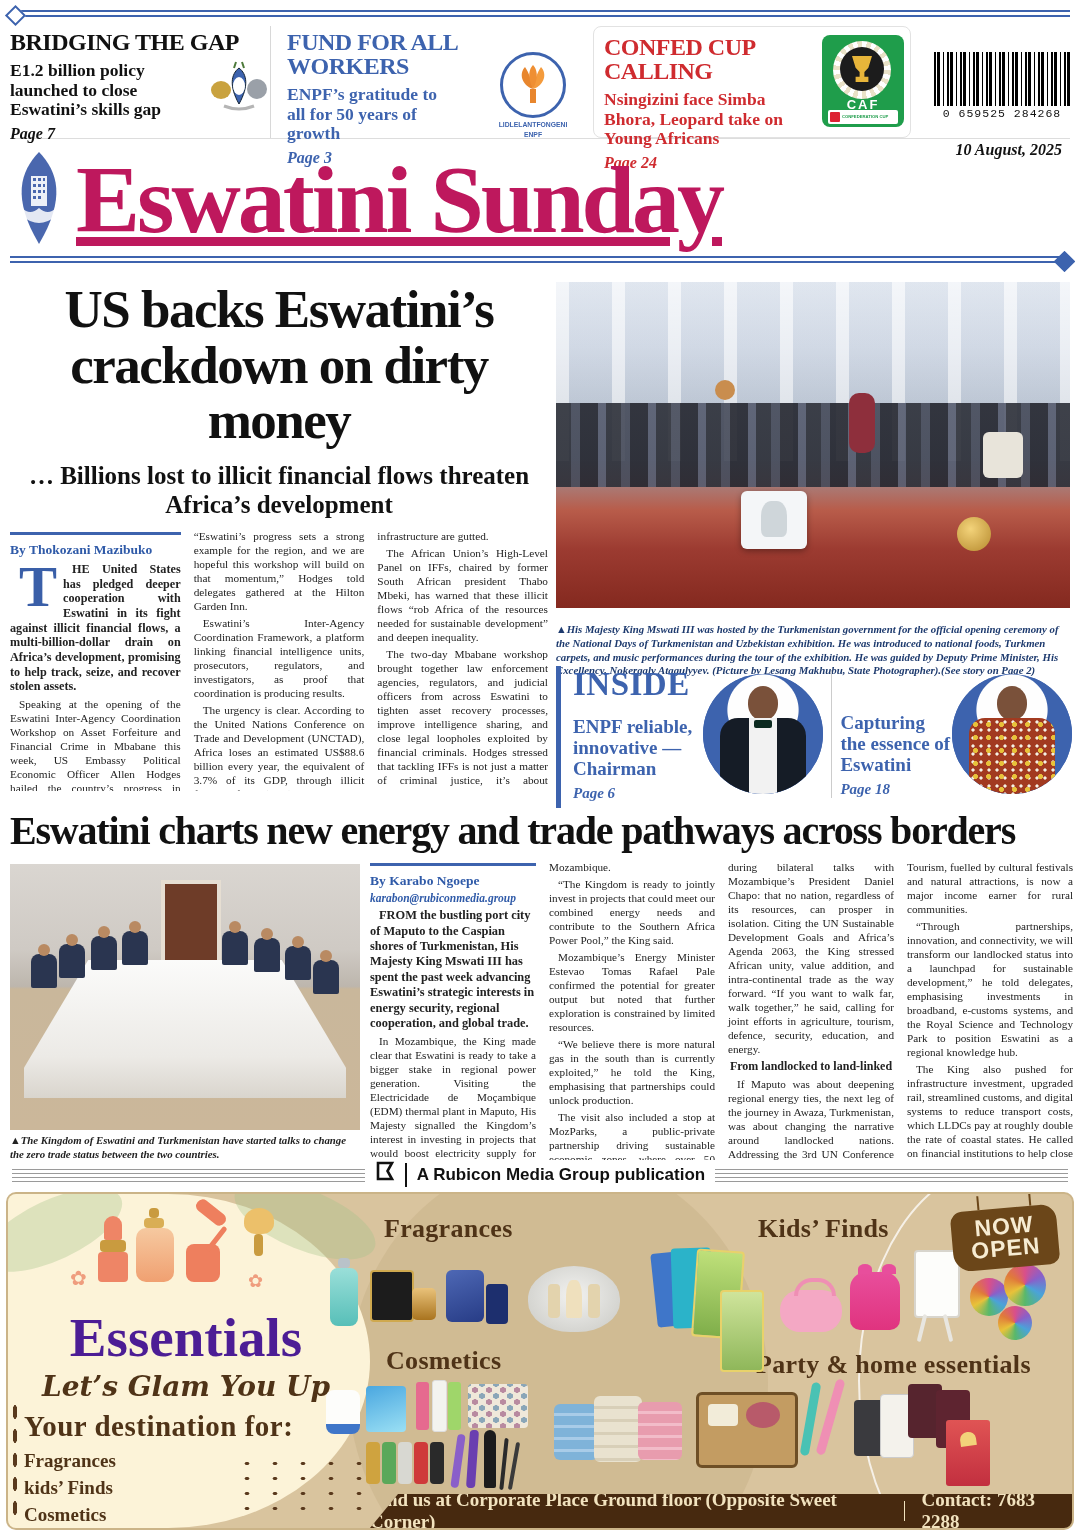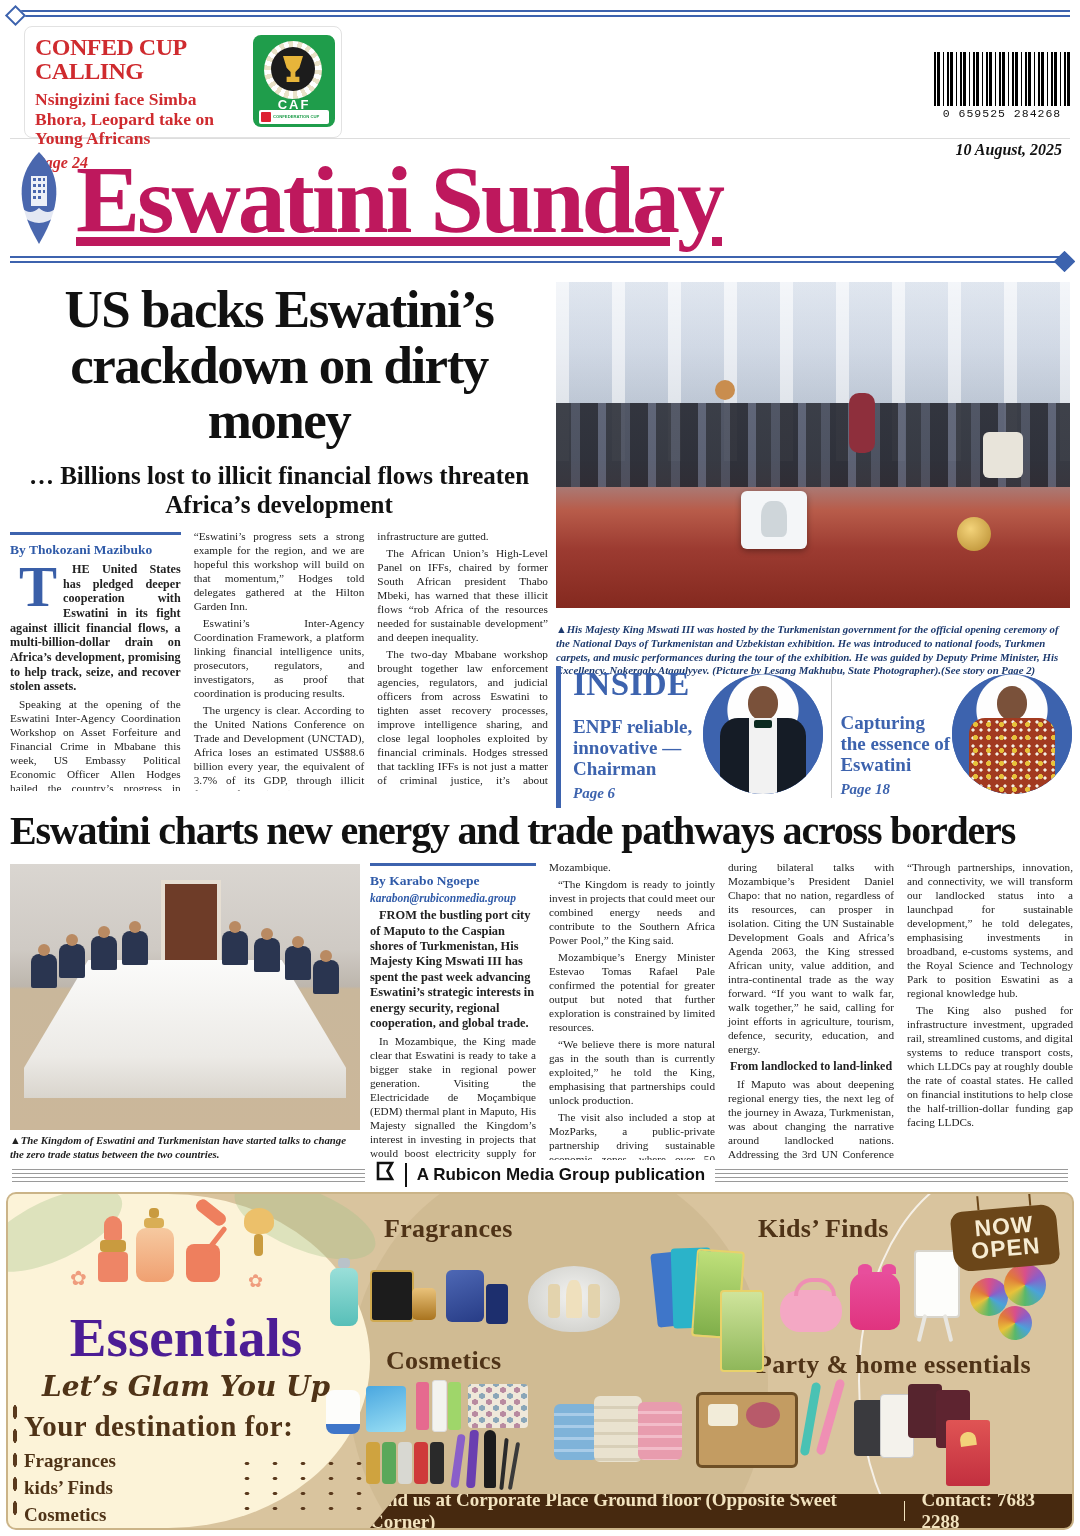--- a/index.html
+++ b/index.html
@@ -137,20 +137,52 @@
 </head>
 <body>
 
 <div class="page">
 
   <div class="rule" style="top:10px">
       <span class="spear l"></span>
     </div>
 
   <div class="promo">
+    <div class="p1">
+      <div class="title">BRIDGING THE GAP</div>
+      <div class="sub">E1.2 billion policy launched to close Eswatini’s skills gap</div>
+      <div class="pref">Page 7</div>
+      <div class="coat">
+        <svg width="58" height="54" viewBox="0 0 58 54">
+          <ellipse cx="11" cy="30" rx="10" ry="9" fill="#c9a23f"></ellipse>
+          <ellipse cx="47" cy="29" rx="10" ry="10" fill="#9aa0a8"></ellipse>
+          <path d="M29 8 C21 14 19 26 29 44 C39 26 37 14 29 8 Z" fill="#3d63ae" stroke="#123" stroke-width="1"></path>
+          <ellipse cx="29" cy="26" rx="6" ry="9" fill="#fff"></ellipse>
+          <path d="M24 8 l2 -6 M34 8 l-2 -6" stroke="#4d7a3a" stroke-width="2"></path>
+          <path d="M14 46 q15 6 30 0" stroke="#b5b5b5" stroke-width="3" fill="none"></path>
+        </svg>
+      </div>
+    </div>
+    <div class="p2">
+      <div class="title">FUND FOR ALL WORKERS</div>
+      <div class="sub">ENPF’s gratitude to all for 50 years of growth</div>
+      <div class="pref">Page 3</div>
+      <div class="enpf">
+        <div class="enpf-c">
+          <svg width="40" height="44" viewBox="0 0 40 44">
+            <rect x="17" y="26" width="6" height="14" fill="#e8862d"></rect>
+            <path d="M20 26 C8 22 6 10 12 4 C16 10 18 16 20 26 Z" fill="#e8862d"></path>
+            <path d="M20 26 C32 22 34 10 28 4 C24 10 22 16 20 26 Z" fill="#f49b3c"></path>
+            <path d="M20 26 C14 14 16 6 20 2 C24 6 26 14 20 26 Z" fill="#ef8f33"></path>
+          </svg>
+        </div>
+        <div class="enpf-n">LIDLELANTFONGENI</div>
+        <div class="enpf-n">ENPF</div>
+      </div>
+    </div>
     <div class="p3">
       <div>
         <div class="title">CONFED CUP CALLING</div>
         <div class="sub">Nsingizini face Simba Bhora, Leopard take on Young Africans</div>
         <div class="pref">Page 24</div>
       </div>
       <div class="caf">
         <div class="ring"></div>
         <div class="blk">
             <div class="cup"></div>
@@ -290,20 +322,21 @@
       <p>The visit also included a stop at MozParks, a public-private partnership driving sustainable economic zones, where over 50 companies from 17 countries have set up operations, creating more than 10,000 jobs since 2002. At Midas Cables, a manufacturer of aluminium, copper and fibre optic lines, the King inspected products destined for regional power lines, much of it sourced from Mozal, the country’s major aluminium producer.</p>
 
     </div>
     <div class="col2">
       <p>during bilateral talks with Mozambique’s President Daniel Chapo: that no nation, regardless of its resources, can prosper in isolation. Citing the UN Sustainable Development Goals and Africa’s Agenda 2063, the King stressed African unity, value addition, and intra-continental trade as the way forward. “If you want to walk far, walk together,” he said, calling for joint efforts in agriculture, tourism, defence, security, education, and energy.</p>
       <p class="subc">From landlocked to land-linked</p>
       <p style="text-indent:9px">If Maputo was about deepening regional energy ties, the next leg of the journey in Awaza, Turkmenistan, was about changing the narrative around landlocked nations. Addressing the 3rd UN Conference on Landlocked Developing Countries (LLDCs), His Majesty declared that geography will not dictate Eswatini’s destiny.</p>
 
     </div>
     <div class="col2">
+      <p>Tourism, fuelled by cultural festivals and natural attractions, is now a major income earner for rural communities.</p>
       <p>“Through partnerships, innovation, and connectivity, we will transform our landlocked status into a launchpad for sustainable development,” he told delegates, emphasising investments in broadband, e-customs systems, and the Royal Science and Technology Park to position Eswatini as a regional knowledge hub.</p>
       <p>The King also pushed for infrastructure investment, upgraded rail, streamlined customs, and digital systems to reduce transport costs, which LLDCs pay at roughly double the rate of coastal states. He called on financial institutions to help close the half-trillion-dollar funding gap facing LLDCs.</p>
 
     </div>
   </div>
 
   <div class="pub">
     <div class="publine"></div>
     <span>
       <svg width="20" height="24" viewBox="0 0 20 24">

